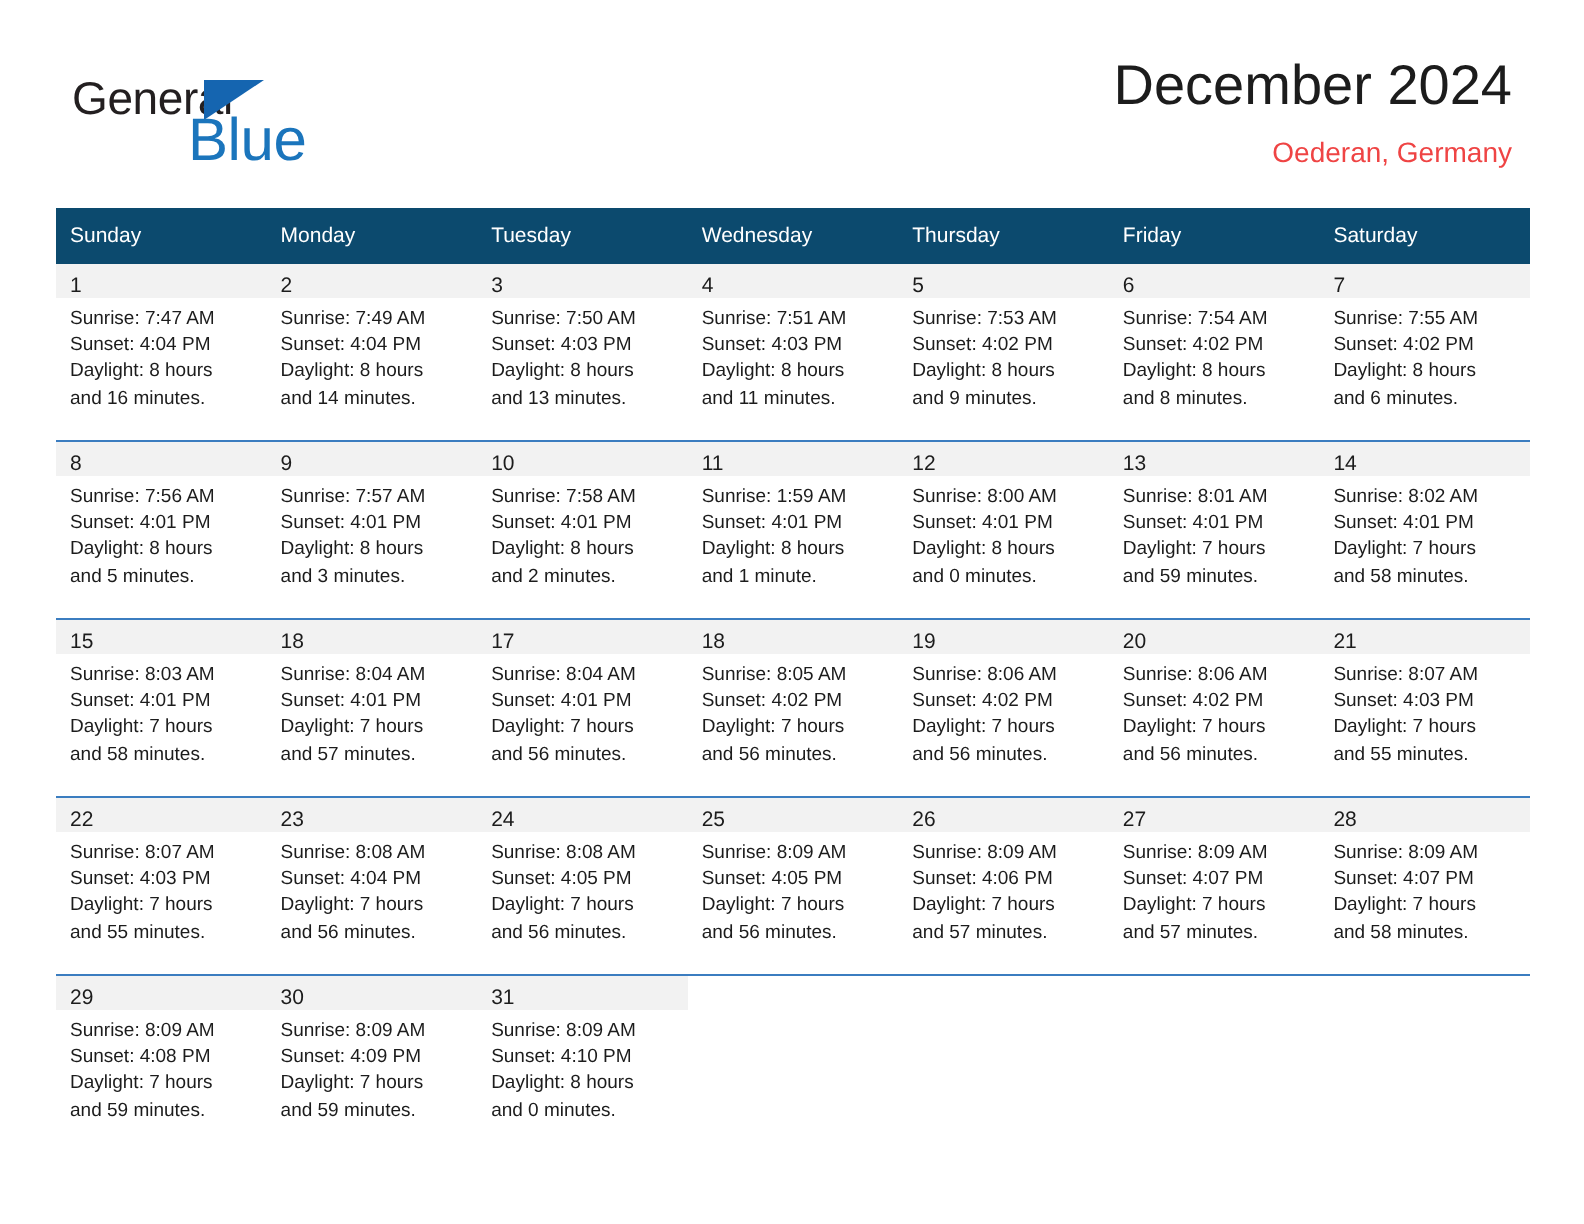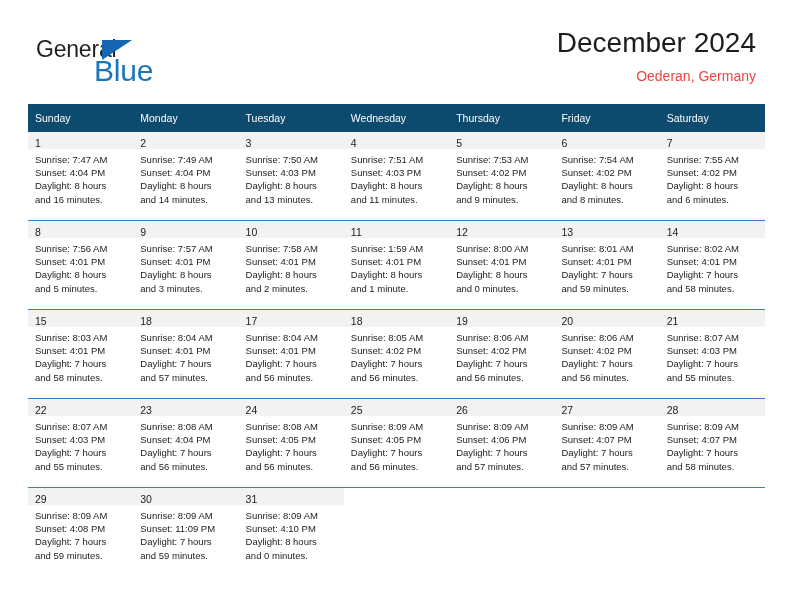--- a/index.html
+++ b/index.html
@@ -452,21 +452,21 @@
             <div class="cell-line">Sunrise: 8:09 AM</div>
             <div class="cell-line">Sunset: 4:08 PM</div>
             <div class="cell-line">Daylight: 7 hours</div>
             <div class="cell-line">and 59 minutes.</div>
           </div>
         </td>
         <td>
           <div class="daynum-band"><span class="daynum">30</span></div>
           <div class="cell-body">
             <div class="cell-line">Sunrise: 8:09 AM</div>
-            <div class="cell-line">Sunset: 11:09 PM</div>
+            <div class="cell-line">Sunset: 4:09 PM</div>
             <div class="cell-line">Daylight: 7 hours</div>
             <div class="cell-line">and 59 minutes.</div>
           </div>
         </td>
         <td>
           <div class="daynum-band"><span class="daynum">31</span></div>
           <div class="cell-body">
             <div class="cell-line">Sunrise: 8:09 AM</div>
             <div class="cell-line">Sunset: 4:10 PM</div>
             <div class="cell-line">Daylight: 8 hours</div>

